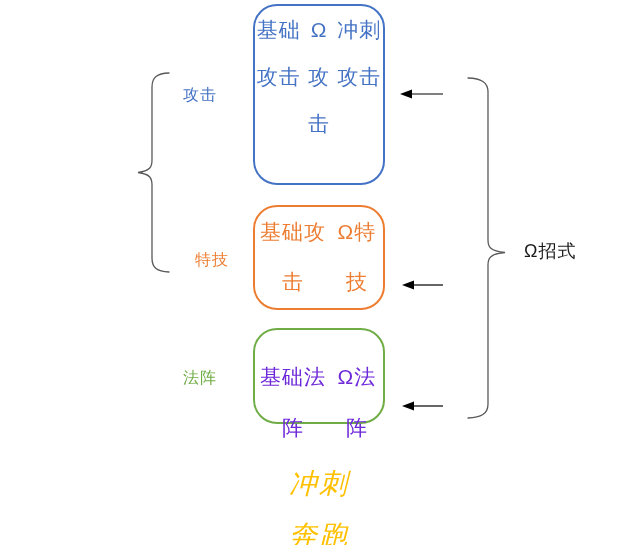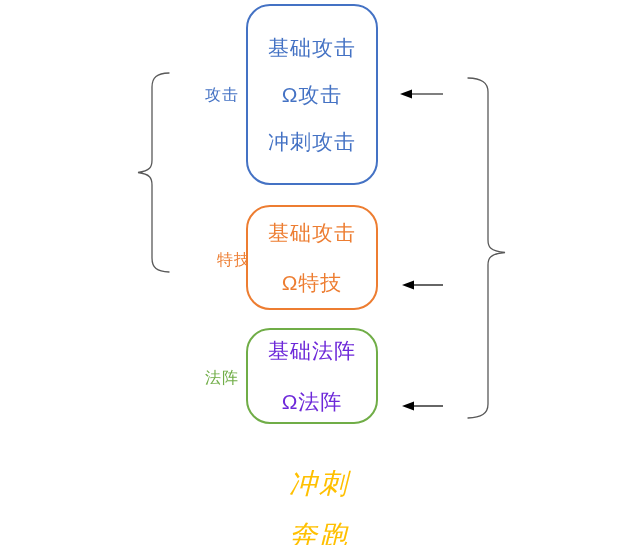--- a/index.html
+++ b/index.html
@@ -6,46 +6,46 @@
   #canvas {
     position: relative;
     width: 640px;
     height: 545px;
     background: #ffffff;
     font-family: "Liberation Sans", "DejaVu Sans", sans-serif;
     overflow: hidden;
   }
   .box {
     position: absolute;
-    left: 246px;
+    left: 253px;
     width: 132px;
     border: 2px solid;
     border-radius: 24px;
     background: #ffffff;
     display: flex;
-    flex-direction: column;
+    flex-direction: row;
     justify-content: center;
     align-items: stretch;
     box-sizing: border-box;
   }
   .box-blue   { top: 4px;   height: 181px; border-color: #4472C4; color: #4472C4; }
   .box-orange { top: 205px; height: 105px; border-color: #ED7D31; color: #ED7D31; }
   .box-green  { top: 328px; height: 96px; border-color: #70AD47; color: #6d28d9; align-items: center; }
   .box-line {
     text-align: center;
     font-size: 21px;
     letter-spacing: 1px;
   }
   .box-blue   .box-line { height: 47px; line-height: 47px; }
   .box-orange .box-line { height: 50px; line-height: 50px; }
   .box-green  .box-line { height: 51px; line-height: 51px; }
   .cat-label {
     position: absolute;
     width: 56px;
-    text-align: right;
+    text-align: left;
     font-size: 16px;
     letter-spacing: 1px;
   }
   .cat-attack { left: 183px; top: 85px;  color: #4472C4; }
   .cat-skill  { left: 195px; top: 250px; color: #ED7D31; }
   .cat-circle { left: 183px; top: 368px; color: #70AD47; }
   .side-label {
     position: absolute;
     color: #1a1a1a;
   }
@@ -95,20 +95,21 @@
   <div class="box box-orange">
     <div class="box-line">基础攻击</div>
     <div class="box-line">Ω特技</div>
   </div>
 
   <div class="box box-green">
     <div class="box-line">基础法阵</div>
     <div class="box-line">Ω法阵</div>
   </div>
 
+  <div class="side-label omega-moves">Ω招式</div>
 
   <div class="footer-label footer-dash">冲刺</div>
   <div class="footer-label footer-run">奔跑</div>
 
   <svg id="overlay" viewBox="0 0 640 545" xmlns="http://www.w3.org/2000/svg">
 
     <path d="M 169 73
              C 157 73.5 152 77 152 87
              L 152 160
              C 152 167 150 171 138 172.5

